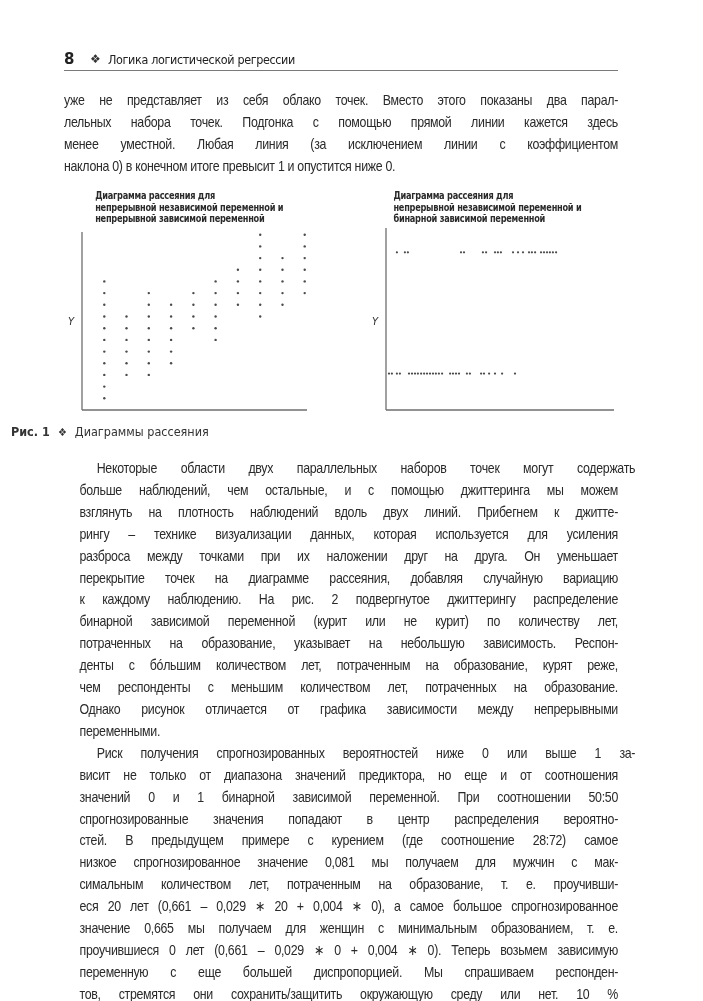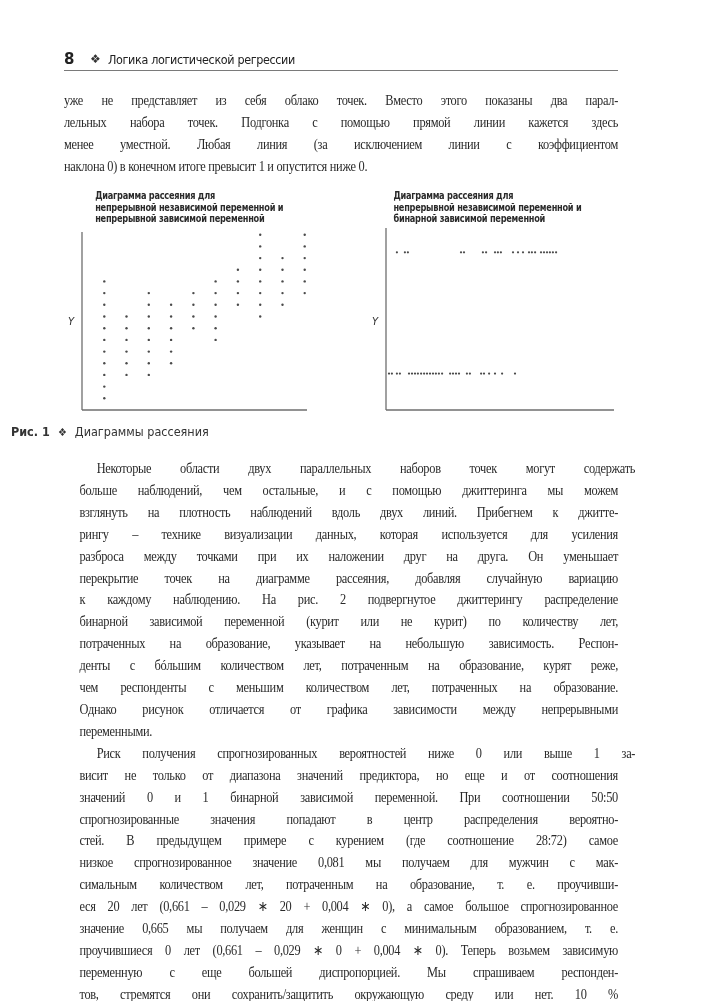--- a/index.html
+++ b/index.html
@@ -9,21 +9,21 @@
     position: absolute; left: 64px; top: 50px; width: 554px; height: 20px;
     border-bottom: 1.5px solid #7a7a7a;
     font-family: "DejaVu Sans", sans-serif; color: #222;
   }
   .rh-num { position: absolute; left: 0; top: 0; font-weight: bold; font-size: 15px; line-height: 18px; }
   .rh-orn { position: absolute; left: 26px; top: 0; font-size: 12px; line-height: 18px; color: #333; }
   .rh-title { position: absolute; left: 44px; top: 1px; font-size: 13px; line-height: 18px; letter-spacing: -0.4px; transform: scaleX(0.86); transform-origin: left center; }
 
   .body-text {
     position: absolute; left: 64px; width: 554px;
-    font-family: Liberation Serif, serif; font-size: 14.4px; line-height: 21.9px;
+    font-family: Liberation Sans, sans-serif; font-size: 14.4px; line-height: 21.9px;
     color: #2a2a2a; text-align: justify; letter-spacing: -0.35px;
   }
   .body-text p { margin: 0; }
   .body-text p.indent { text-indent: 18px; }
   .line { display: block; white-space: nowrap; text-align-last: justify; transform: scaleX(0.86); transform-origin: left center; width: calc(100% / 0.86); }
   .line.last { text-align-last: left; }
 
   #intro { top: 90px; }
   #para1 { top: 458px; }
 

